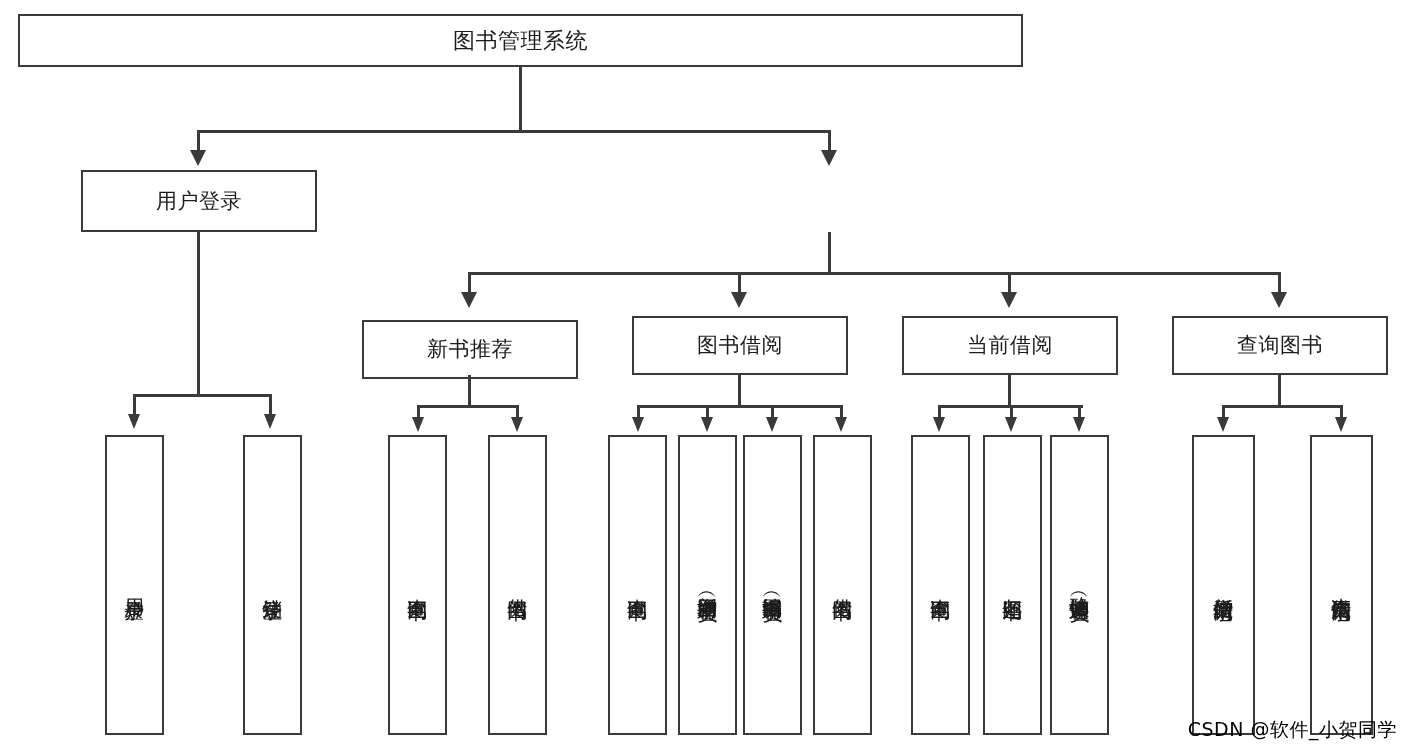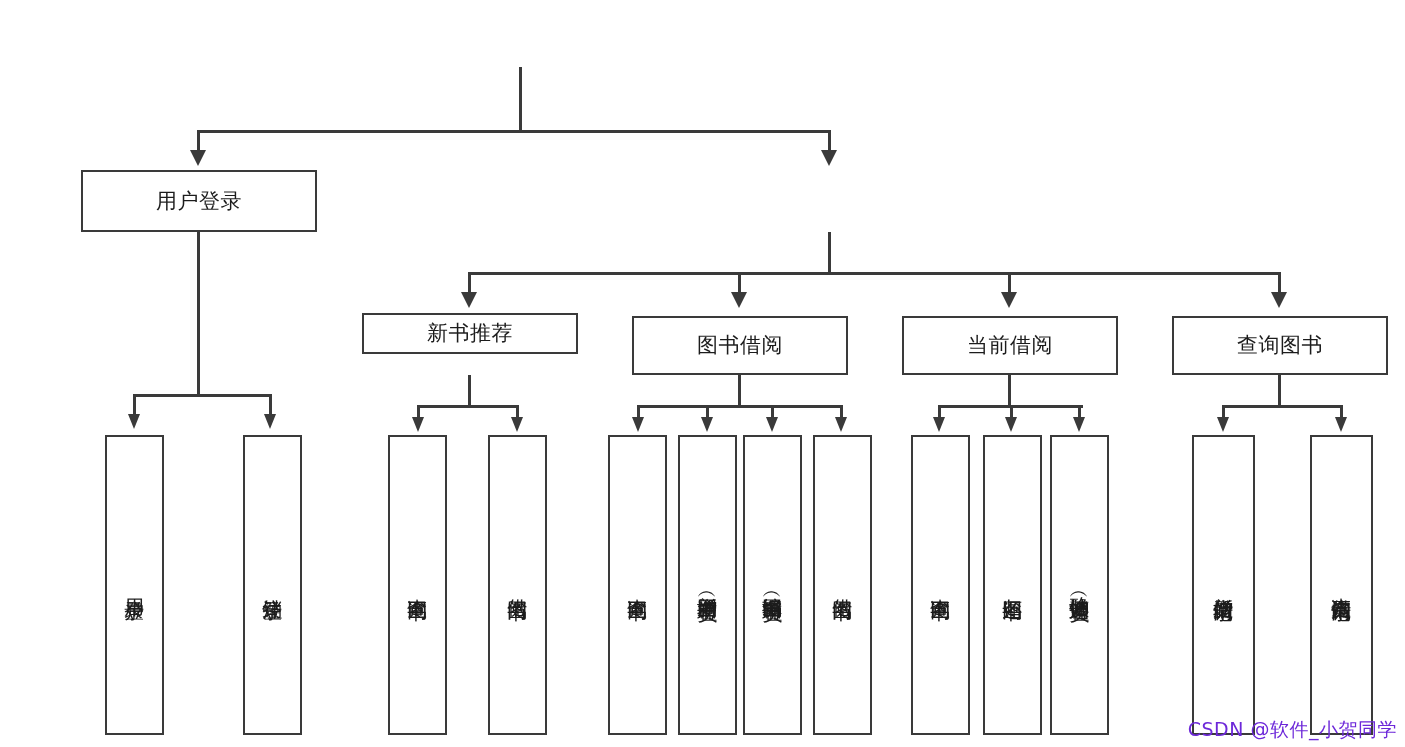--- a/index.html
+++ b/index.html
@@ -76,31 +76,34 @@
     border-right-width: 6px;
     border-top-width: 15px;
   }
 
   
   #watermark {
     position: absolute;
     right: 8px;
     bottom: 4px;
     font-size: 19px;
-    color: #6d28d9;
+    color: #000000;
     letter-spacing: 0.5px;
     white-space: nowrap;
     font-family: "DejaVu Sans", "Liberation Sans", sans-serif;
   }
 </style>
 </head>
 <body>
 
 <div id="canvas">
 
+  <div class="node root" id="n-root" style="left: 18px; top: 14px; width: 1005px; height: 53px;">
+    <span class="label">图书管理系统</span>
+  </div>
 
   <div class="edge v" style="left:519px; top:67px; height:63px;"></div>
 
   <div class="edge h" style="left:197px; top:130px; width:634px;"></div>
   <div class="edge v" style="left:197px; top:130px; height:22px;"></div>
   <div class="edge v" style="left:828px; top:130px; height:22px;"></div>
   <div class="arrow" style="left:190px; top:150px;"></div>
   <div class="arrow" style="left:821px; top:150px;"></div>
 
   <div class="node" id="n-user-login" style="left: 81px; top: 170px; width: 236px; height: 62px;">
@@ -118,21 +121,21 @@
   <div class="edge h" style="left:468px; top:272px; width:812px;"></div>
   <div class="edge v" style="left:468px; top:272px; height:22px;"></div>
   <div class="edge v" style="left:738px; top:272px; height:22px;"></div>
   <div class="edge v" style="left:1008px; top:272px; height:22px;"></div>
   <div class="edge v" style="left:1278px; top:272px; height:22px;"></div>
   <div class="arrow" style="left:461px; top:292px;"></div>
   <div class="arrow" style="left:731px; top:292px;"></div>
   <div class="arrow" style="left:1001px; top:292px;"></div>
   <div class="arrow" style="left:1271px; top:292px;"></div>
 
-  <div class="node" id="n-new-book-recommend" style="left: 362px; top: 313px; width: 216px; height: 41px;">
+  <div class="node" id="n-new-book-recommend" style="left: 362px; top: 320px; width: 216px; height: 59px;">
     <span class="label">新书推荐</span>
   </div>
   <div class="node" id="n-book-borrow" style="left: 632px; top: 316px; width: 216px; height: 59px;">
     <span class="label">图书借阅</span>
   </div>
   <div class="node" id="n-current-borrow" style="left: 902px; top: 316px; width: 216px; height: 59px;">
     <span class="label">当前借阅</span>
   </div>
   <div class="node" id="n-borrow-record" style="left: 1172px; top: 316px; width: 216px; height: 59px;">
     <span class="label">查询图书</span>

